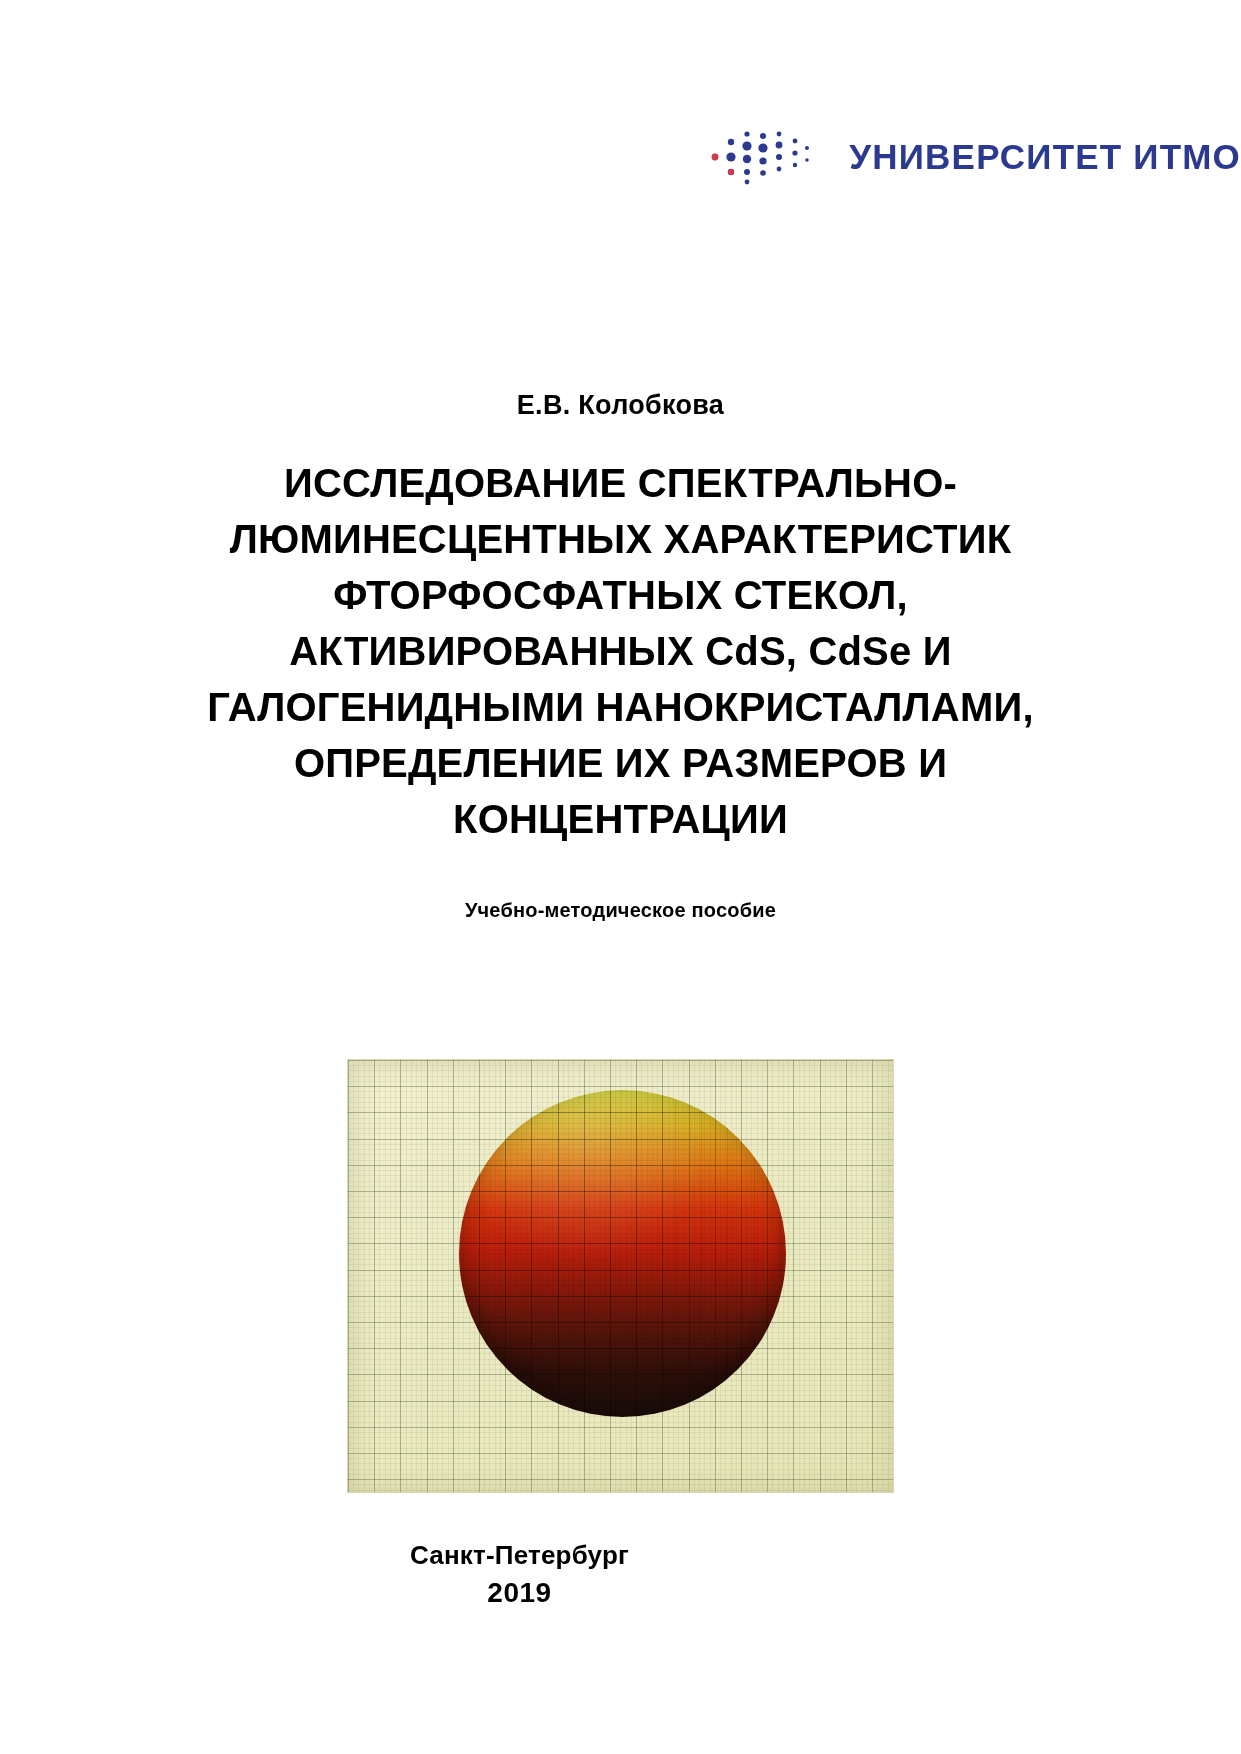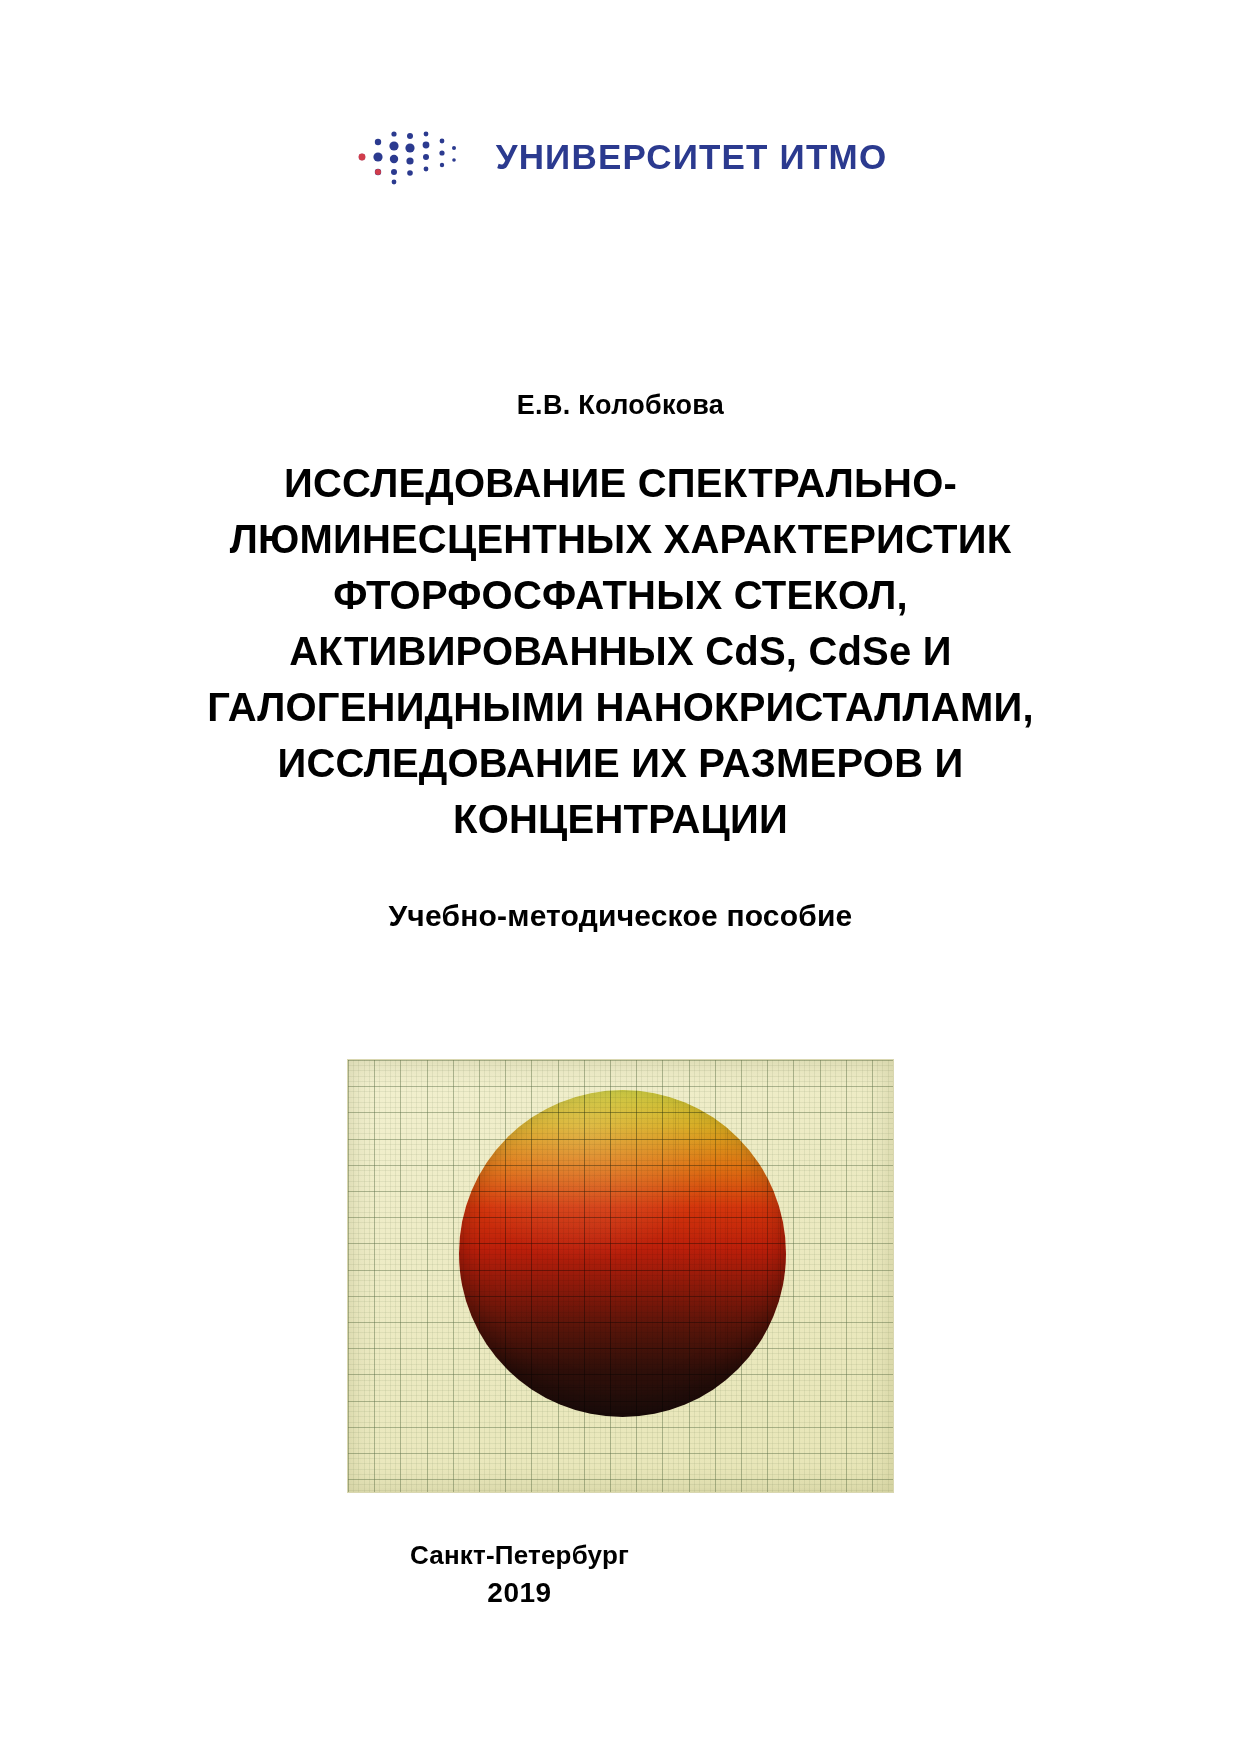--- a/index.html
+++ b/index.html
@@ -23,21 +23,21 @@
     box-sizing: border-box;
   }
 
   
   .logo-block {
     position: absolute;
     top: 126px;
     left: 0;
     width: 1241px;
     display: flex;
-    justify-content: center;
+    justify-content: flex-end;
     align-items: center;
   }
   .logo-inner {
     display: flex;
     align-items: center;
     gap: 22px;
   }
   .logo-dots {
     width: 120px;
     height: 62px;
@@ -70,21 +70,21 @@
   .main-title {
     font-size: 40px;
     font-weight: bold;
     line-height: 1.40;
     margin: 0;
     letter-spacing: 0.2px;
     text-transform: none;
   }
   .main-title .ln { display: block; white-space: nowrap; }
   .subtitle {
-    font-size: 30px;
+    font-size: 20px;
     font-weight: bold;
     margin: 52px 0 0 0;
     letter-spacing: 0.2px;
   }
 
   
   .figure {
     position: absolute;
     top: 1060px;
     left: 0;
@@ -220,21 +220,21 @@
   </div>
 
   <div class="title-block">
     <h2 class="author">Е.В. Колобкова</h2>
     <h1 class="main-title">
       <span class="ln">ИССЛЕДОВАНИЕ СПЕКТРАЛЬНО-</span>
       <span class="ln">ЛЮМИНЕСЦЕНТНЫХ ХАРАКТЕРИСТИК</span>
       <span class="ln">ФТОРФОСФАТНЫХ СТЕКОЛ,</span>
       <span class="ln">АКТИВИРОВАННЫХ CdS, CdSe И</span>
       <span class="ln">ГАЛОГЕНИДНЫМИ НАНОКРИСТАЛЛАМИ,</span>
-      <span class="ln">ИССЛЕДОВАНИЕ ИХ РАЗМЕРОВ И</span>
+      <span class="ln">ОПРЕДЕЛЕНИЕ ИХ РАЗМЕРОВ И</span>
       <span class="ln">КОНЦЕНТРАЦИИ</span>
     </h1>
     <h3 class="subtitle">Учебно-методическое пособие</h3>
   </div>
 
   <div class="figure">
     <div class="photo">
       <div class="grid-minor"></div>
       <div class="grid"></div>
       <div class="disc">

